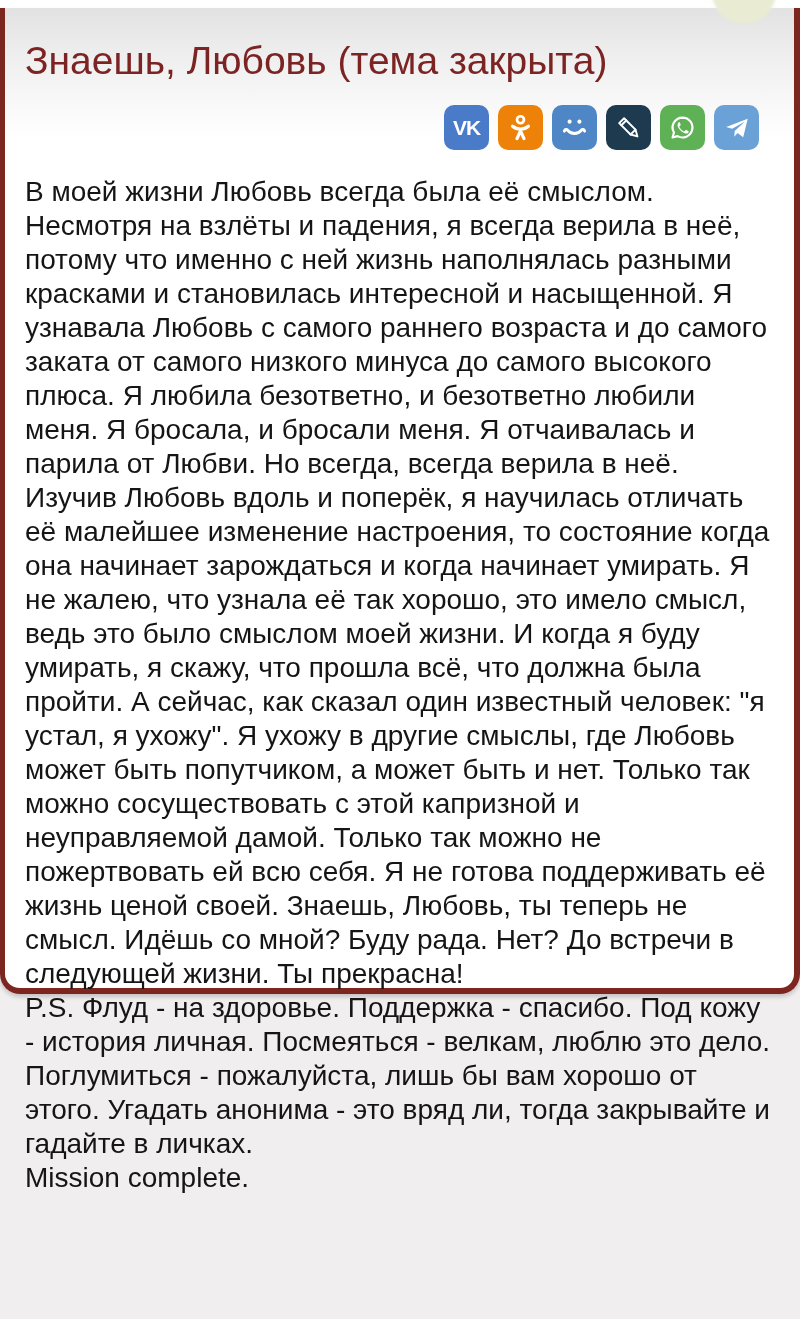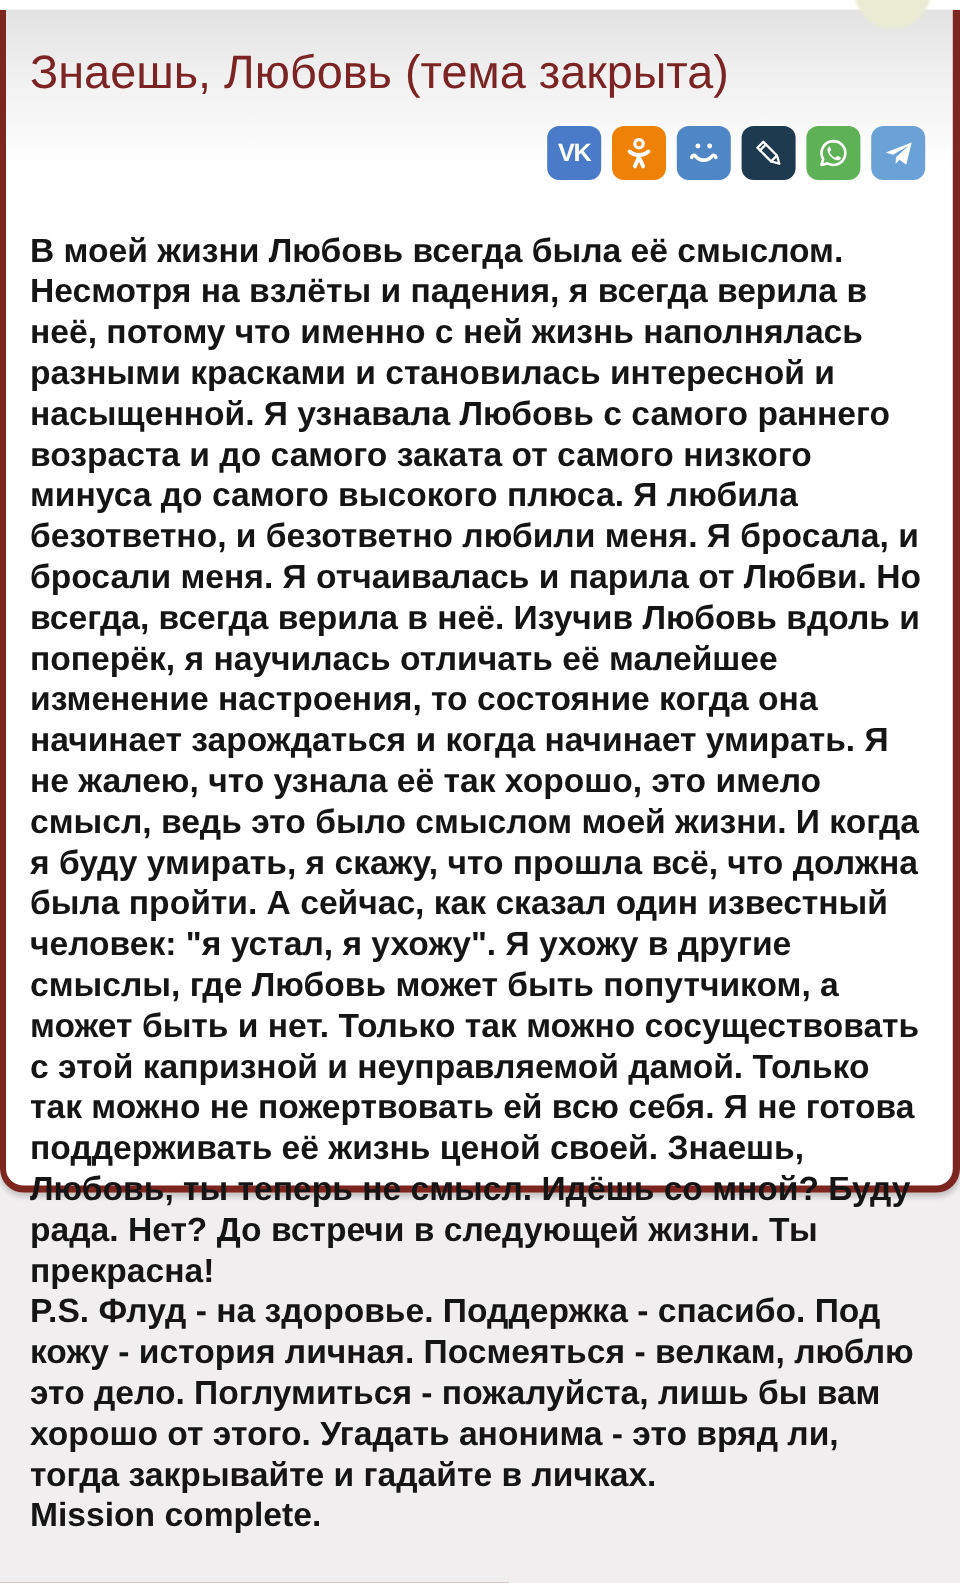--- a/index.html
+++ b/index.html
@@ -37,44 +37,43 @@
     font-size:39px;
     font-weight:400;
     line-height:46px;
     color:#7b2423;
   }
   .share-row {
     display:flex;
     justify-content:flex-end;
     gap:9px;
     margin-top:21px;
-    margin-right:3px;
+    margin-right:15px;
   }
   .share-btn {
     width:45px; height:45px;
     border-radius:10px;
     display:flex;
     align-items:center;
     justify-content:center;
     cursor:pointer;
     flex:0 0 auto;
   }
   .share-btn svg { width:31px; height:31px; display:block; }
   .vk-label {
     color:#ffffff;
     font-weight:700;
     font-size:21px;
     letter-spacing:-1px;
   }
   .post-body {
-    margin-top:42px;
+    margin-top:25px;
     font-size:28px;
     line-height:34px;
     color:#151515;
-    font-weight:bold;
   }
   .post-body p { margin:0; }
 </style>
 </head>
 <body>
 
 <div class="top-strip"></div>
 <div class="deco-circle" style="background: rgb(233, 235, 211);"></div>
 
 <div class="card" style="border-color: rgb(125, 38, 32);">

